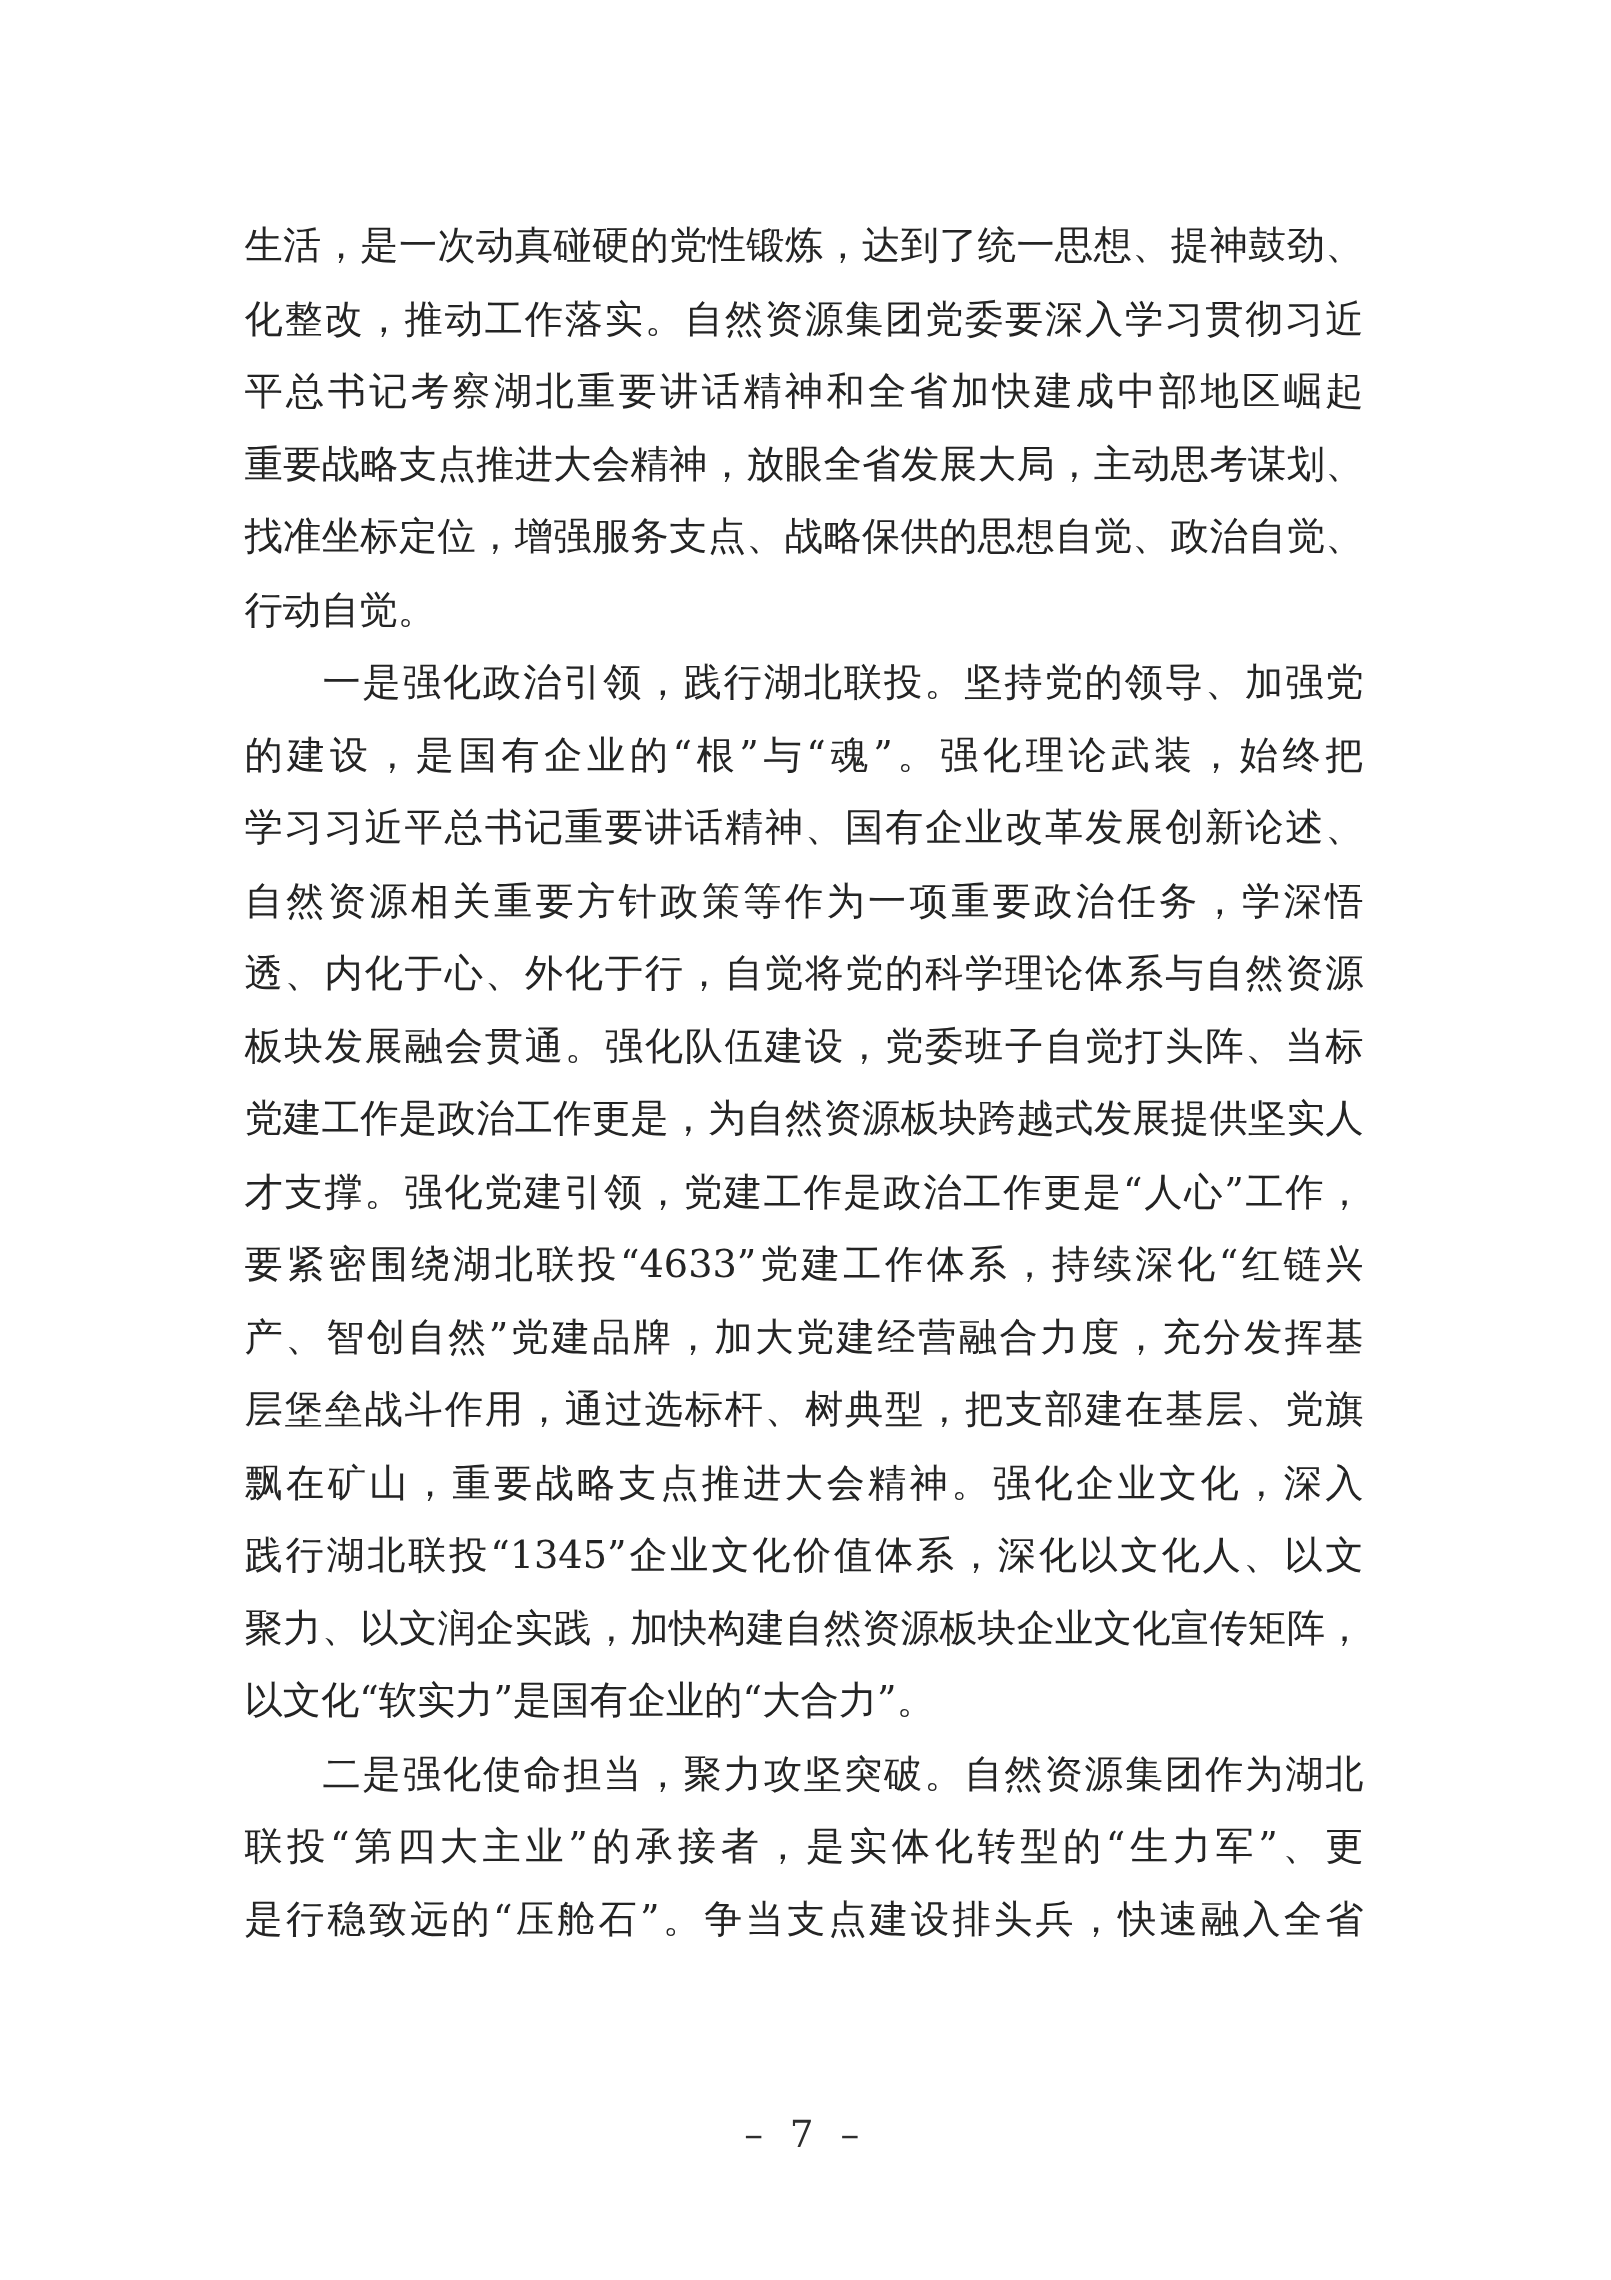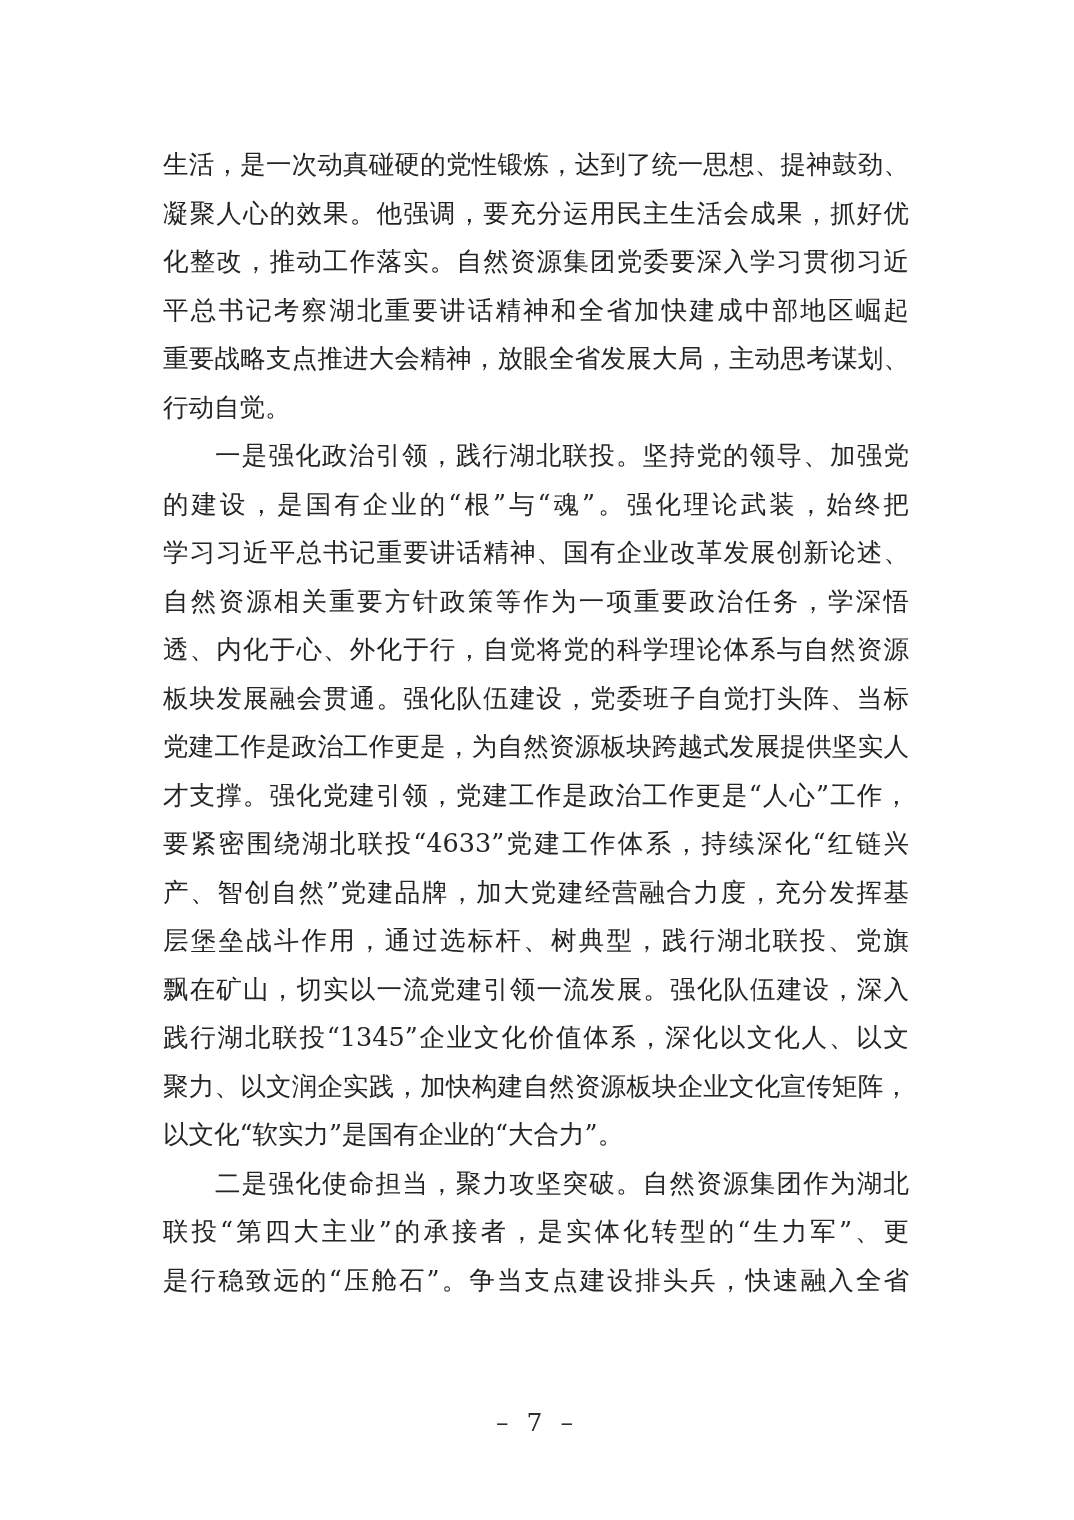--- a/index.html
+++ b/index.html
@@ -59,37 +59,37 @@
     letter-spacing: 5px;
     color: #2e2e2e;
   }
 </style>
 </head>
 <body>
 
 <div class="page">
   <div class="content">
       <div class="line">生活，是一次动真碰硬的党性锻炼，达到了统一思想、提神鼓劲、</div>
-      <div class="line">凝聚人心的效果。他强调，要充分运用民主生活会成果，抓好优</div>
       <div class="line">化整改，推动工作落实。自然资源集团党委要深入学习贯彻习近</div>
       <div class="line">平总书记考察湖北重要讲话精神和全省加快建成中部地区崛起</div>
       <div class="line">重要战略支点推进大会精神，放眼全省发展大局，主动思考谋划、</div>
+      <div class="line">找准坐标定位，增强服务支点、战略保供的思想自觉、政治自觉、</div>
       <div class="line no-justify">行动自觉。</div>
       <div class="line indent">一是强化政治引领，践行湖北联投。坚持党的领导、加强党</div>
       <div class="line">的建设，是国有企业的“根”与“魂”。强化理论武装，始终把</div>
       <div class="line">学习习近平总书记重要讲话精神、国有企业改革发展创新论述、</div>
       <div class="line">自然资源相关重要方针政策等作为一项重要政治任务，学深悟</div>
       <div class="line">透、内化于心、外化于行，自觉将党的科学理论体系与自然资源</div>
       <div class="line">板块发展融会贯通。强化队伍建设，党委班子自觉打头阵、当标</div>
       <div class="line">党建工作是政治工作更是，为自然资源板块跨越式发展提供坚实人</div>
       <div class="line">才支撑。强化党建引领，党建工作是政治工作更是“人心”工作，</div>
       <div class="line">要紧密围绕湖北联投“4633”党建工作体系，持续深化“红链兴</div>
       <div class="line">产、智创自然”党建品牌，加大党建经营融合力度，充分发挥基</div>
-      <div class="line">层堡垒战斗作用，通过选标杆、树典型，践行湖北联投、党旗</div>
-      <div class="line">飘在矿山，切实以一流党建引领一流发展。强化队伍建设，深入</div>
+      <div class="line">层堡垒战斗作用，通过选标杆、树典型，把支部建在基层、党旗</div>
+      <div class="line">飘在矿山，重要战略支点推进大会精神。强化企业文化，深入</div>
       <div class="line">践行湖北联投“1345”企业文化价值体系，深化以文化人、以文</div>
       <div class="line">聚力、以文润企实践，加快构建自然资源板块企业文化宣传矩阵，</div>
       <div class="line no-justify">以文化“软实力”是国有企业的“大合力”。</div>
       <div class="line indent">二是强化使命担当，聚力攻坚突破。自然资源集团作为湖北</div>
       <div class="line">联投“第四大主业”的承接者，是实体化转型的“生力军”、更</div>
       <div class="line">是行稳致远的“压舱石”。争当支点建设排头兵，快速融入全省</div>
     </div>
   <div class="footer">
     <span class="page-number">– 7 –</span>
   </div>

